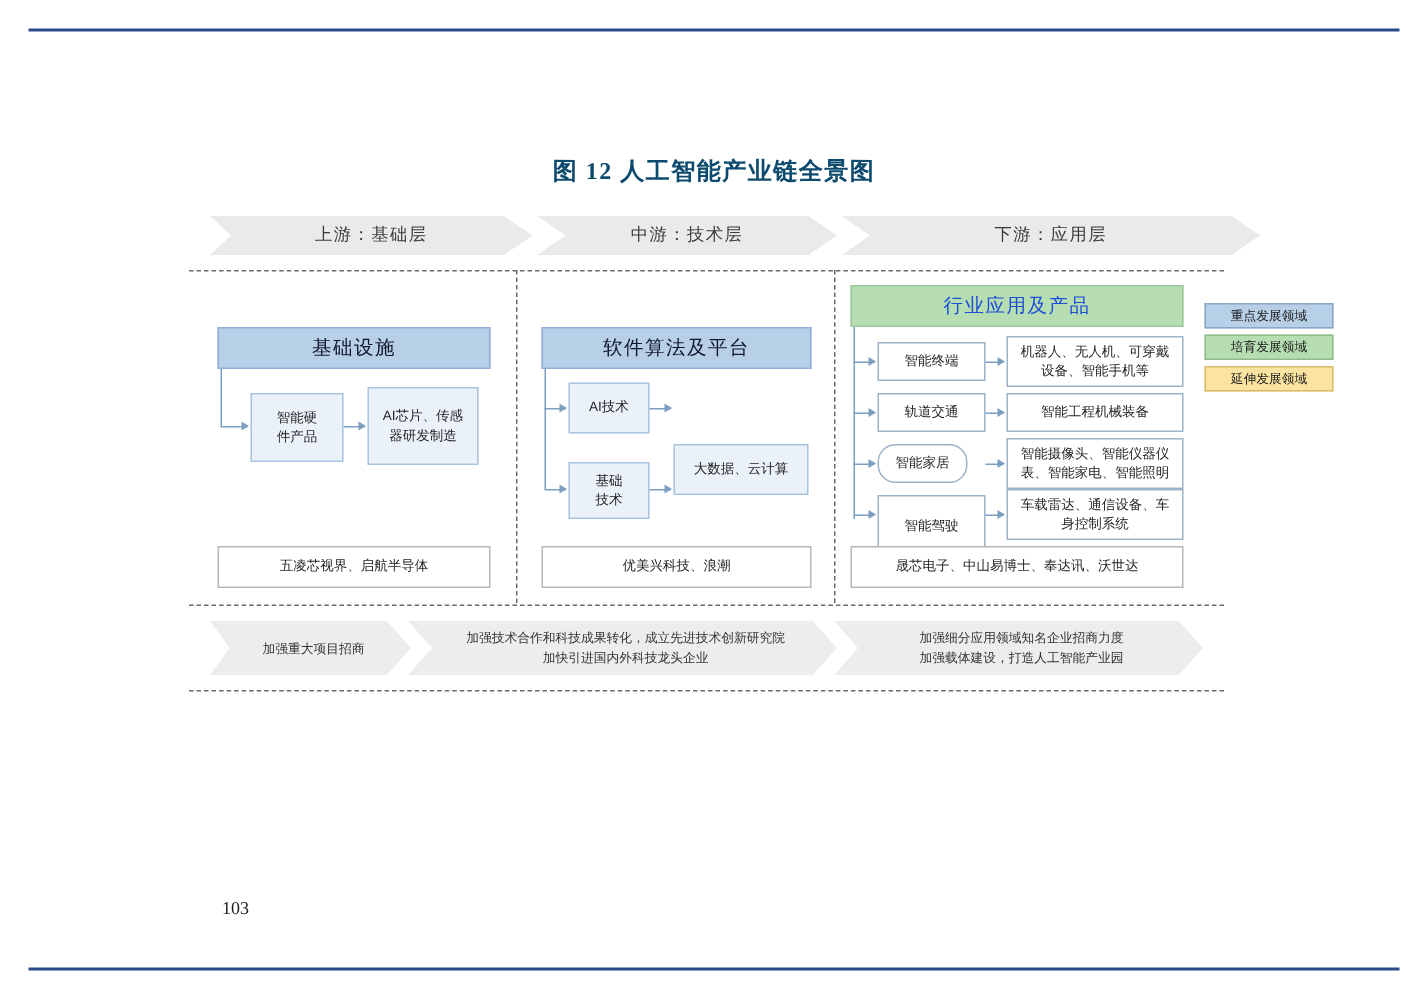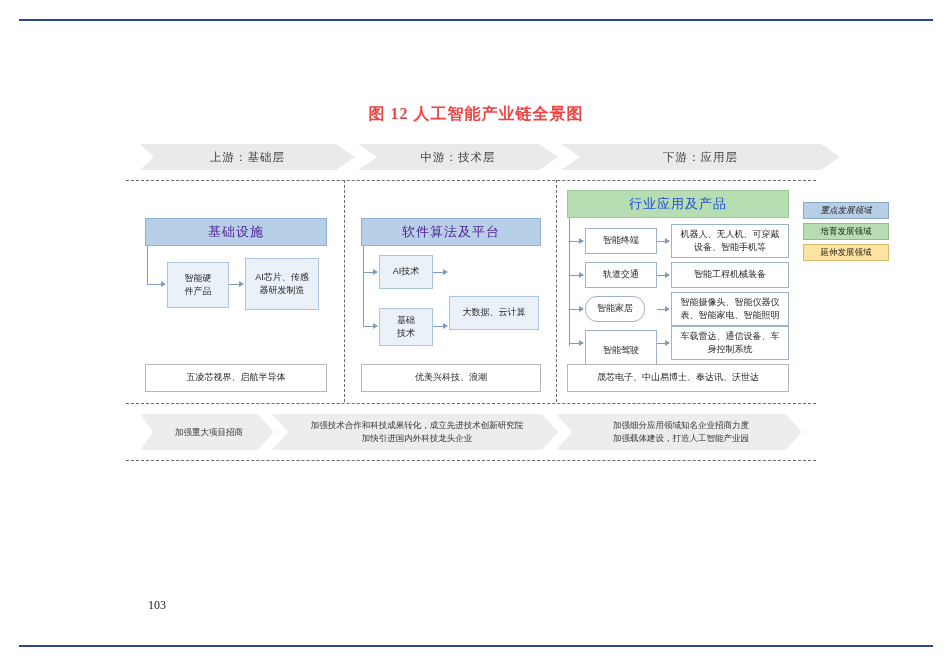--- a/index.html
+++ b/index.html
@@ -35,21 +35,21 @@
   }
   .fig-title {
     position: absolute;
     left: 0; top: 104px;
     width: 952px;
     text-align: center;
     font-family: "Liberation Serif", serif;
     font-weight: bold;
     font-size: 16px;
     letter-spacing: 1px;
-    color: #ef4444;
+    color: #0c4a6e;
   }
   
   .stage-band {
     position: absolute;
     left: 140px; top: 144px;
     width: 700px; height: 26px;
   }
   .stage {
     position: absolute;
     top: 0;
@@ -105,21 +105,21 @@
     font-size: 9px;
     line-height: 1.45;
     color: #1f1f1f;
     padding: 2px 4px;
   }
   .hdr {
     border: 1px solid #8faed5;
     background: #b8cfe8;
     font-size: 13px;
     letter-spacing: 1px;
-    color: #4c1d95;
+    color: #0f172a;
   }
   .hdr-green {
     border: 1px solid #9cc69c;
     background: #b7ddb2;
     font-size: 13px;
     letter-spacing: 1px;
     color: #1d4ed8;
   }
   .lightblue {
     border: 1px solid #a8c4e0;
@@ -136,21 +136,21 @@
   .legend-box {
     position: absolute;
     box-sizing: border-box;
     height: 17px;
     width: 86px;
     font-size: 8.5px;
     line-height: 15px;
     text-align: center;
     border: 1px solid #8aa7c6;
   }
-  .legend-blue { background: #b8cfe8; border-color: #8aa7c6; font-style: italic; }
+  .legend-blue { background: #b8cfe8; border-color: #8aa7c6; }
   .legend-green { background: #b7ddb2; border-color: #8fbd8a; }
   .legend-yellow { background: #fbe3a1; border-color: #d8bb6a; }
   
   .arrow-h {
     position: absolute;
     height: 1px;
     background: #7c9ec1;
   }
   .arrow-h::after {
     content: "";

